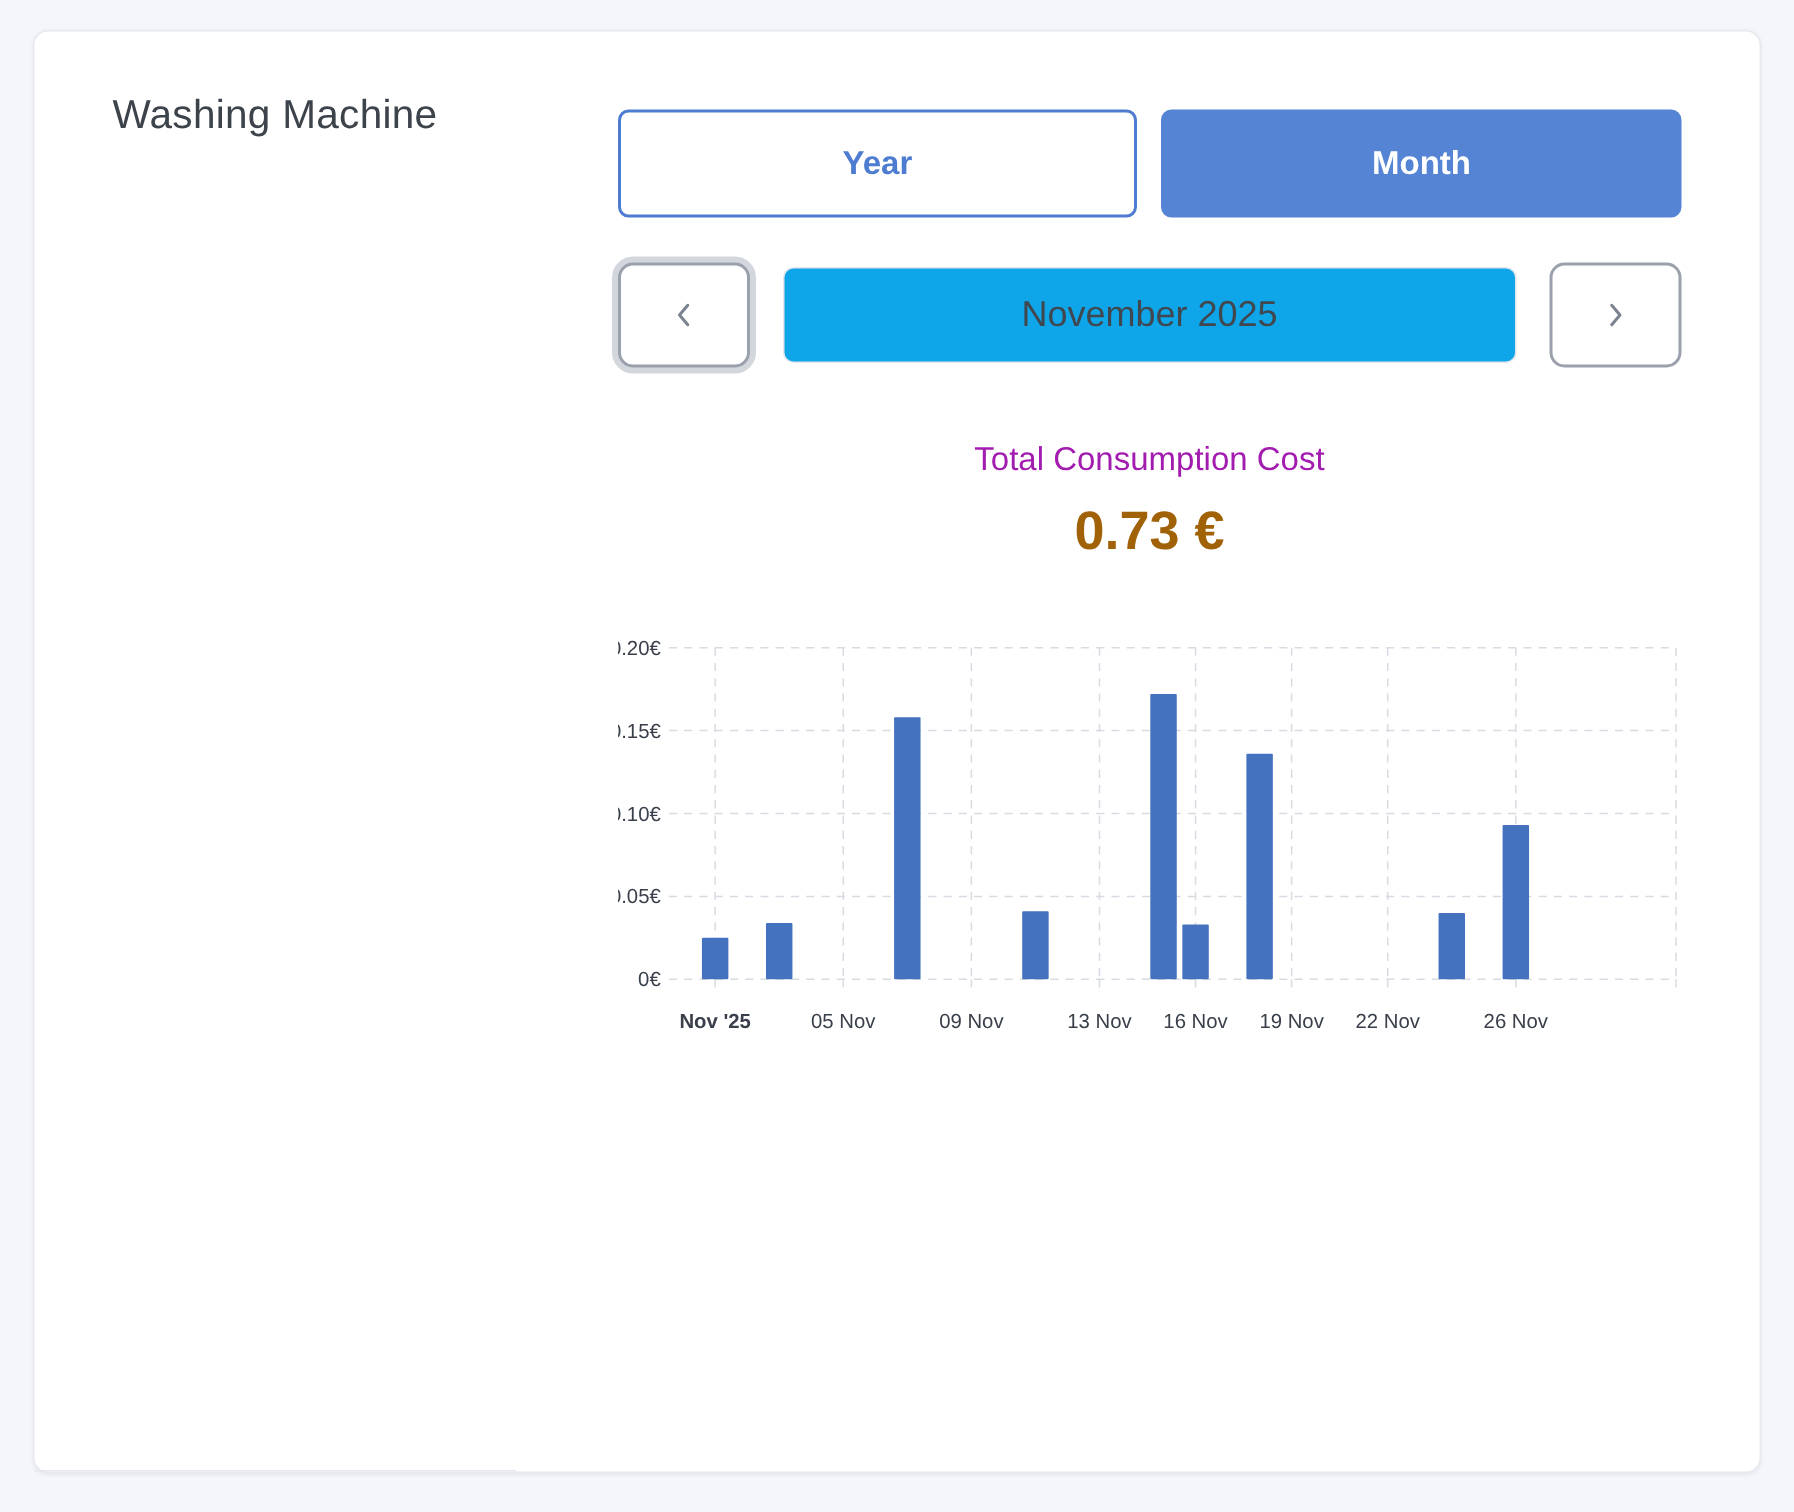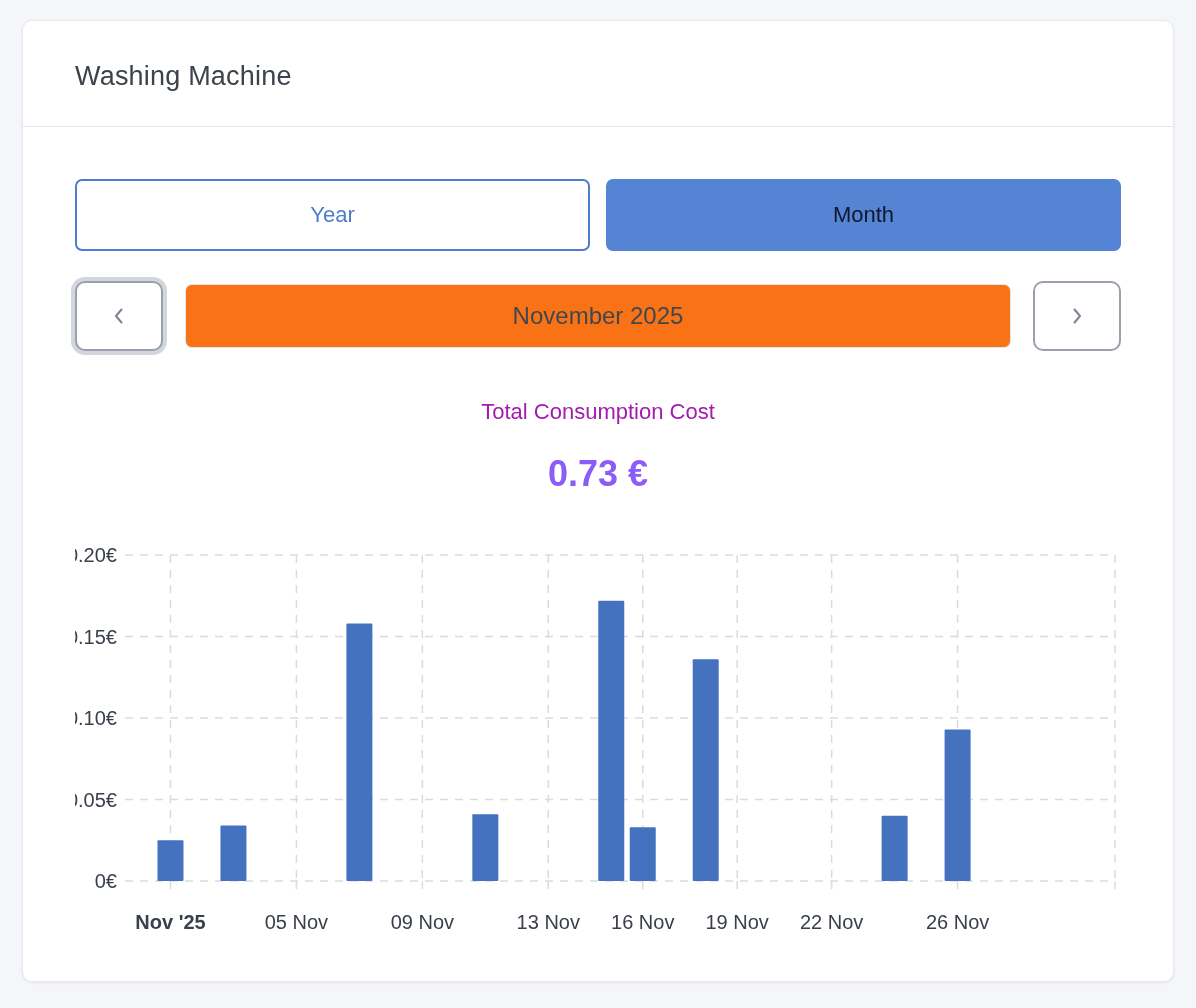--- a/index.html
+++ b/index.html
@@ -10,21 +10,21 @@
     font-family: "Liberation Sans", sans-serif;
     overflow: hidden;
   }
   .page { width: 1196px; height: 1008px; padding: 20px 22px 26px; }
   .card {
     width: 100%; height: 962px;
     background: #ffffff;
     border: 1px solid #e6e9ef;
     border-radius: 10px;
     box-shadow: 0 1px 3px rgba(25,35,60,.07);
-    display: flex; flex-direction: column;
+    display: flex; flex-direction: row; gap: 16px;
   }
   .card-header {
     padding: 40px 52px 34px;
     border-bottom: 1px solid #e4e8ee;
   }
   .page-title {
     margin: 0;
     font-size: 27px; font-weight: 500;
     color: #3d434b; letter-spacing: .2px;
   }
@@ -32,51 +32,51 @@
 
   
   .tabs { display: flex; gap: 16px; }
   .tab {
     flex: 1; height: 72px;
     background: #ffffff;
     border: 2px solid #4d7cd0;
     border-radius: 7px;
     color: #4d7cd0;
     font-family: inherit;
-    font-size: 22px; font-weight: 400;
+    font-size: 22px; font-weight: 700;
     cursor: pointer;
   }
-  .tab.selected { background: #5584d4; border-color: #5584d4; color: #0f172a; }
+  .tab.selected { background: #5584d4; border-color: #5584d4; color: #ffffff; }
 
   
   .nav-row { display: flex; align-items: center; gap: 22px; margin-top: 30px; }
   .nav-btn {
     width: 88px; height: 70px; flex: 0 0 auto;
     background: #ffffff;
     border: 2px solid #9aa1ac;
     border-radius: 10px;
     display: flex; align-items: center; justify-content: center;
     cursor: pointer; padding: 0;
   }
   .nav-btn.focused { box-shadow: 0 0 0 4px #d3d7dd; }
   .chev { width: 24px; height: 24px; stroke: #7b8390; stroke-width: 2; fill: none;
           stroke-linecap: round; stroke-linejoin: round; }
   .period-box {
     flex: 1; height: 64px;
     border: 1px solid #e3e6ec;
     border-radius: 7px;
     display: flex; align-items: center; justify-content: center;
     font-size: 24px; color: #40474f;
-    cursor: pointer; background: #f97316;
+    cursor: pointer; background: #0ea5e9;
   }
 
   
   .total { margin-top: 48px; text-align: center; }
   .total-label { font-size: 22px; color: #a21caf; }
-  .total-value { margin-top: 28px; font-size: 36px; font-weight: 700; color: #8b5cf6; }
+  .total-value { margin-top: 14px; font-size: 36px; font-weight: 700; color: #a16207; }
 
   
   .chart-wrap { margin-top: 50px; }
   .chart-wrap svg { display: block; width: 100%; height: auto; }
   svg text { font-family: "Liberation Sans", sans-serif; }
 </style>
 </head>
 <body>
 
 <div class="page">

